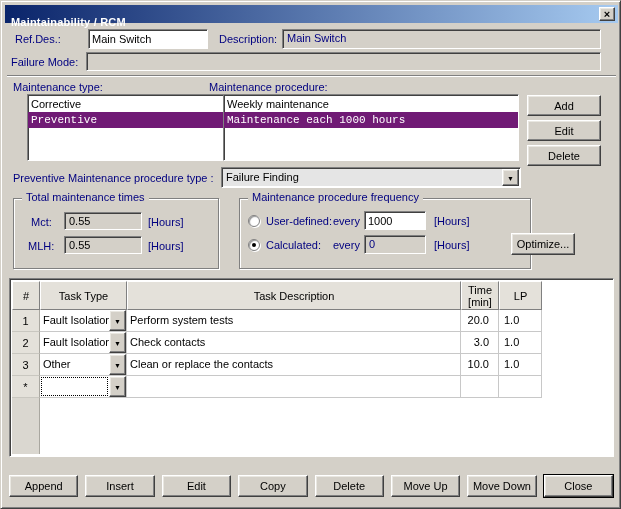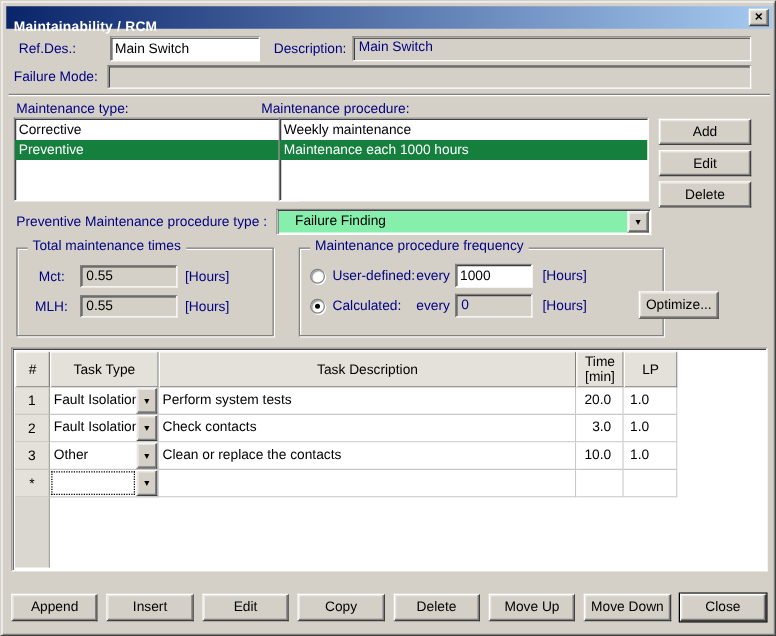--- a/index.html
+++ b/index.html
@@ -49,41 +49,41 @@
     box-shadow: inset -1px -1px 0 #808080, inset 1px 1px 0 #E9E7E1;
     display:flex; align-items:center; justify-content:center;
     font-size:11px; color:#000; cursor:default; white-space:nowrap;
   }
   .default-btn { box-shadow: 0 0 0 1px #000, inset -1px -1px 0 #808080, inset 1px 1px 0 #E9E7E1; }
 
   .etched { position:absolute; height:0; border-top:1px solid #808080; border-bottom:1px solid #FFFFFF; }
 
   .listbox { position:absolute; overflow:hidden; padding-top:1px; }
   .list-item { height:16px; line-height:16px; padding-left:3px; white-space:nowrap; }
-  .list-item.selected { background:#15803d; color:#fff; }
+  .list-item.selected { background:#701a75; color:#fff;font-family:Liberation Mono, monospace; }
 
   .groupbox {
     position:absolute; border:1px solid #808080;
     box-shadow: inset 1px 1px 0 #fff, 1px 1px 0 #fff;
   }
   .groupbox .legend {
     position:absolute; top:-8px; left:8px; background:#D4D0C8; padding:0 4px;
     color:#000080; white-space:nowrap;
   }
   .gitem { position:absolute; white-space:nowrap; }
 
   .radio {
     position:absolute; width:12px; height:12px; border-radius:50%; background:#fff;
     border:1px solid #808080; box-shadow: inset 1px 1px 1px rgba(64,64,64,.55), 1px 1px 0 #fff;
   }
   .radio .dot { display:none; position:absolute; left:3px; top:3px; width:4px; height:4px; border-radius:50%; background:#000; }
   .radio.checked .dot { display:block; }
 
   .combo { position:absolute; }
-  .combo .combo-text { position:absolute; left:1px; top:1px; right:18px; bottom:1px; line-height:17px; padding-left:13px; background:#86efac; white-space:nowrap; overflow:hidden;}
+  .combo .combo-text { position:absolute; left:1px; top:1px; right:18px; bottom:1px; line-height:17px; padding-left:3px; background:#e5e5e5; white-space:nowrap; overflow:hidden;}
   .combo .dd-btn { position:absolute; right:1px; top:1px; bottom:1px; width:17px; }
   .arrow-glyph { font-size:7px; line-height:1; color:#000; transform:translateY(1px); }
 
   .grid-wrap {
     position:absolute; left:8px; top:277px; width:605px; height:179px;
     background:#fff; border:1px solid; border-color:#808080 #fff #fff #808080;
     box-shadow: inset 1px 1px 0 #404040; overflow:hidden;
   }
   .grid-inner { position:absolute; left:2px; top:2px; right:2px; bottom:2px; overflow:hidden; }
   .grow { display:flex; height:22px; }
@@ -141,21 +141,21 @@
   <div class="lbl" style="left:10px; top:55px;">Failure Mode:</div>
   <div class="sunken-gray" style="position:absolute; left:85px; top:51px; width:515px; height:19px;">
     <div class="field-text" style="color:#000080;"></div>
   </div>
 
   <div class="etched" style="left:6px; top:74px; width:609px;"></div>
 
   <div class="lbl" style="left:12px; top:80px;">Maintenance type:</div>
   <div class="lbl" style="left:208px; top:80px;">Maintenance procedure:</div>
 
-  <div class="listbox sunken-white" style="left:10px; top:93px; width:228px; height:67px;">
+  <div class="listbox sunken-white" style="left:26px; top:93px; width:228px; height:67px;">
       <div class="list-item">Corrective</div>
       <div class="list-item selected">Preventive</div>
     </div>
   <div class="listbox sunken-white" style="left:222px; top:93px; width:296px; height:67px;">
       <div class="list-item">Weekly maintenance</div>
       <div class="list-item selected">Maintenance each 1000 hours</div>
     </div>
 
   <div class="btn" style="position:absolute; left:526px; top:94px; width:74px; height:21px;">Add</div>
   <div class="btn" style="position:absolute; left:526px; top:119px; width:74px; height:21px;">Edit</div>

